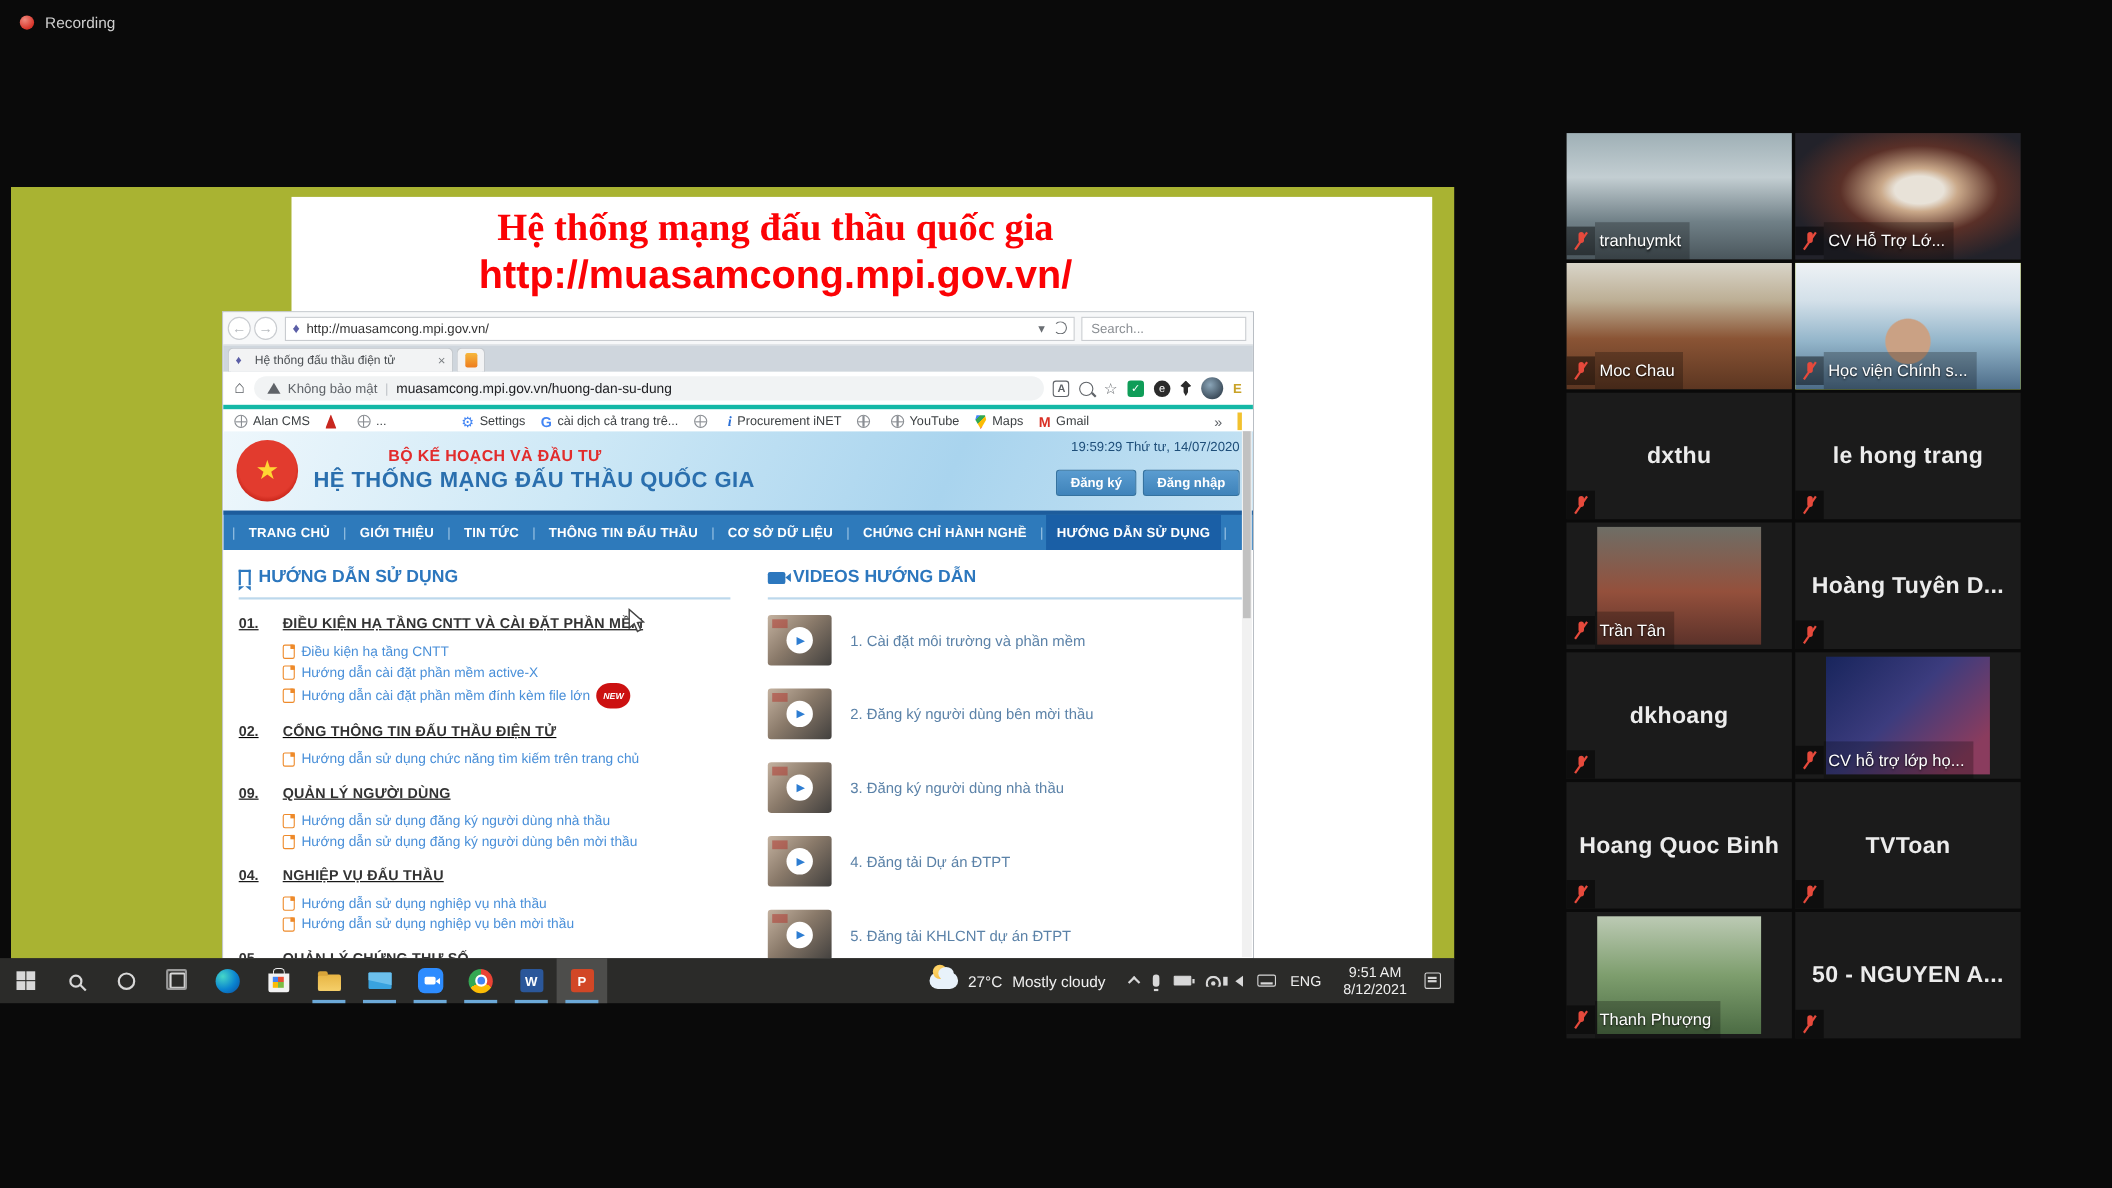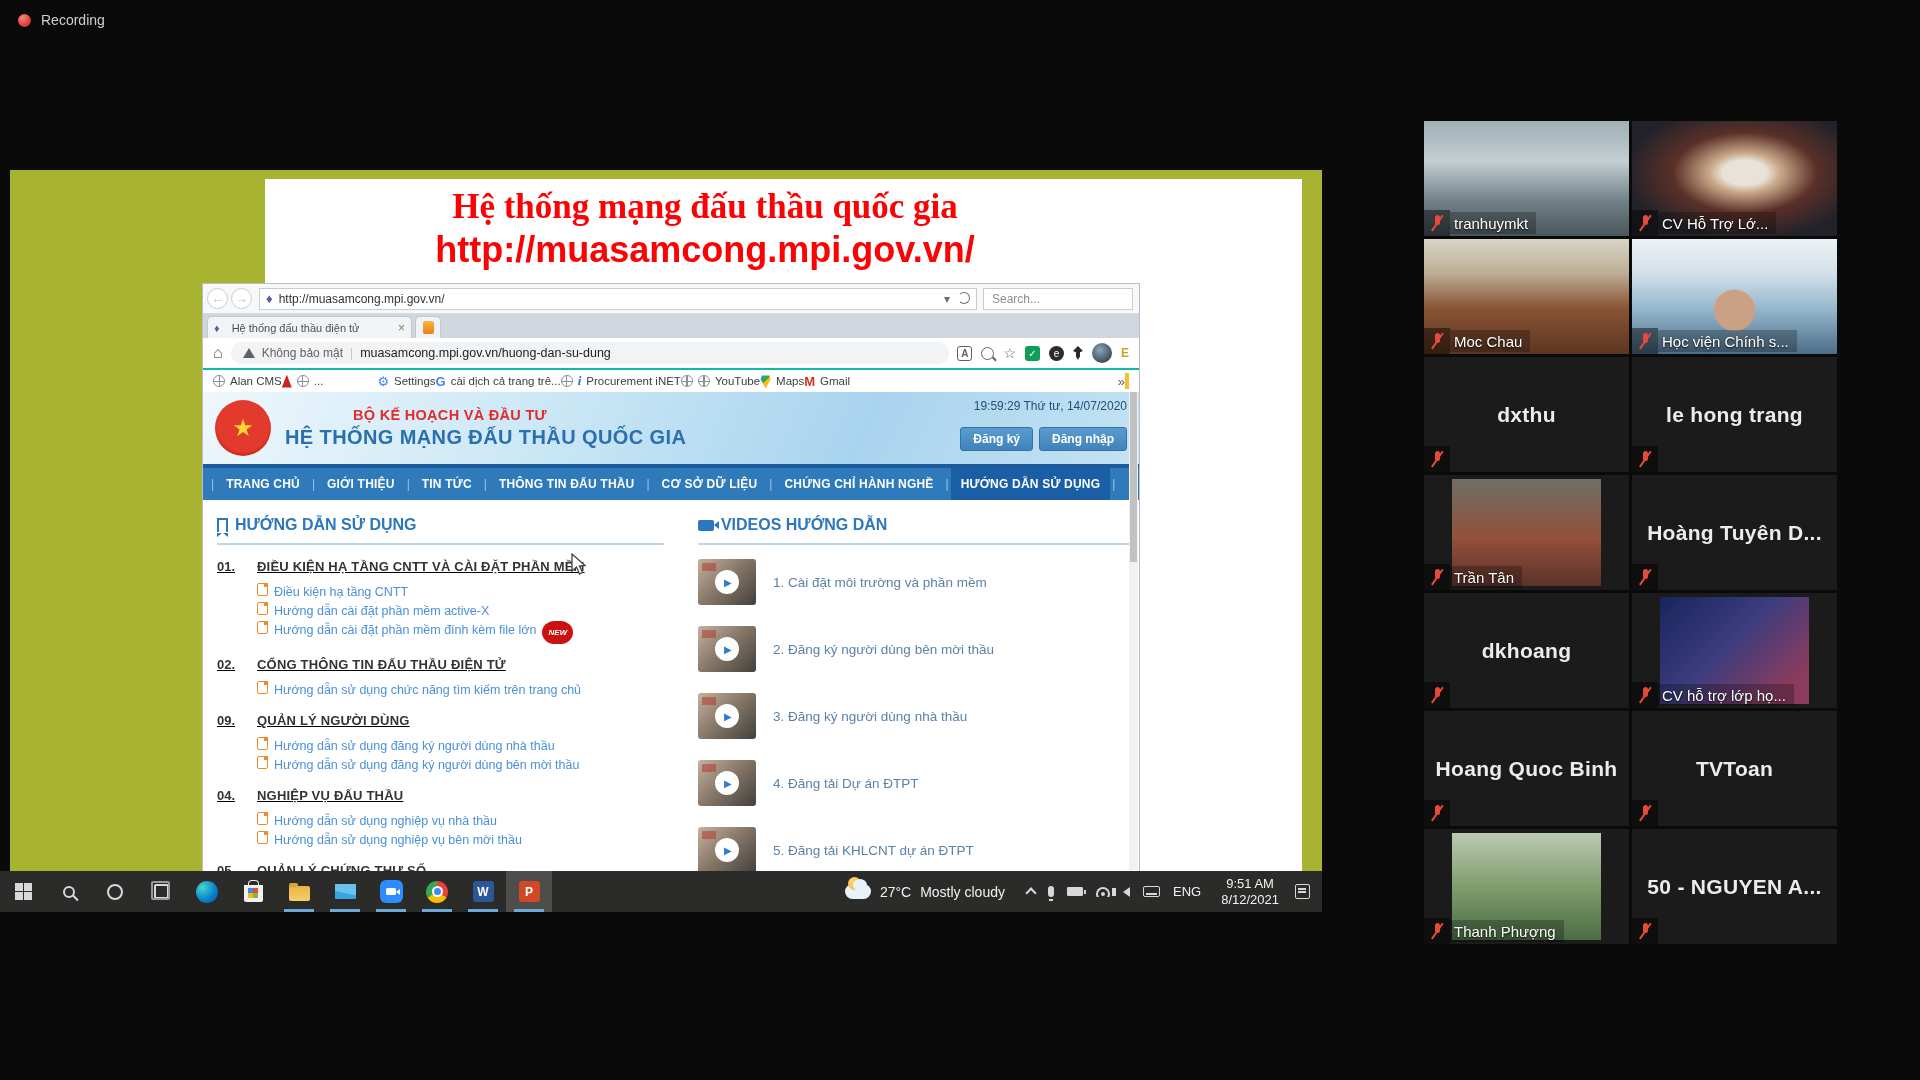--- a/index.html
+++ b/index.html
@@ -60,22 +60,22 @@
   .ci-zoom::after { content:""; position:absolute; width:5px; height:1.6px; background:#5f6368; transform:rotate(45deg);
                     right:-4px; bottom:-1px; }
   .ext-green { width:15px; height:15px; background:#0f9d58; border-radius:3px; color:#fff; font-size:10px;
                display:flex; align-items:center; justify-content:center; }
   .ext-dark { width:15px; height:15px; background:#2b2b2b; border-radius:50%; color:#fff; font-size:10px;
               display:flex; align-items:center; justify-content:center; }
   .ext-pin { width:10px; height:14px; background:#2b2b2b; clip-path:polygon(50% 0,100% 35%,70% 45%,70% 75%,50% 100%,30% 75%,30% 45%,0 35%); }
   .avatar { width:20px; height:20px; border-radius:50%; background:radial-gradient(circle at 40% 35%, #8aa5b8, #3a4a58 75%); }
   .profile-badge { color:#c9a227; font-size:12px; font-weight:bold; }
 
-  .bookmarks { height:22px; background:#fff; border-top:2px solid #14b8a6; display:flex; align-items:center;
-               padding:11px 10px; }
+  .bookmarks { height:22px; background:#fff; border-top:4px solid #14b8a6; display:flex; align-items:center;
+               padding:11px 10px; gap:14px; }
   .bm { display:flex; align-items:center; gap:5px; color:#3c4043; font-size:11.5px; white-space:nowrap; }
   .bm-globe { width:12px; height:12px; border:1.3px solid #8a8e93; border-radius:50%; position:relative; overflow:hidden; }
   .bm-globe::after { content:""; position:absolute; left:45%; top:-1px; bottom:-1px; width:1.2px; background:#8a8e93; }
   .bm-globe::before { content:""; position:absolute; left:-1px; right:-1px; top:45%; height:1.2px; background:#8a8e93; }
   .bm-red { width:10px; height:13px; background:#c8271f; clip-path:polygon(50% 0,65% 30%,100% 100%,0 100%,35% 30%); }
   .bm-gear { color:#4285f4; font-size:13px; }
   .bm-g { color:#4285f4; font-weight:bold; font-size:13px; }
   .bm-i { color:#2a6fd6; font-style:italic; font-weight:bold; font-size:13px; font-family:"Liberation Serif",serif; }
   .bm-maps { width:11px; height:14px; background:linear-gradient(135deg,#4285f4 25%,#34a853 25% 50%,#fbbc05 50% 75%,#ea4335 75%);
              clip-path:polygon(50% 100%,5% 40%,15% 10%,85% 10%,95% 40%); }
@@ -116,21 +116,21 @@
                     border-right:5.5px solid #2c77be; border-bottom:4px solid transparent; }
   .cam-icon { width:16px; height:11px; background:#2c77be; border-radius:2px; position:relative; }
   .cam-icon::after { content:""; position:absolute; right:-5px; top:1.5px; border-left:5px solid #2c77be;
                      border-top:4px solid transparent; border-bottom:4px solid transparent; transform:scaleX(-1); }
   .col-hr { height:2px; background:#bcd8ec; margin:9px 0 14px; }
 
   .g-sec { margin-bottom:13px; }
   .g-head { display:flex; margin-bottom:9px;text-decoration:underline; }
   .g-num { width:40px; color:#333; font-weight:bold; font-size:13px; }
   .g-title { color:#333; font-weight:bold; font-size:13px; letter-spacing:.2px; }
-  .g-link { display:flex; gap:6px; margin-left:40px; line-height:19px; }
+  .g-link { display:flex; align-items:center; gap:6px; margin-left:40px; line-height:19px; }
   .pdf-icon { width:11px; height:13px; border:1.4px solid #ee8a2a; border-radius:2px; background:#fff; position:relative; flex:0 0 auto; }
   .pdf-icon::after { content:""; position:absolute; right:-1px; top:-1px; width:4px; height:4px; background:#ee8a2a; }
   .g-a { color:#4a90d9; font-size:12.5px; text-decoration:none; }
   .new-badge { background:#cc1111; color:#fff; font-size:8px; font-weight:bold; font-style:italic;
                border-radius:50% / 60%; padding:2px 6px; display:none; }
   .new-badge.show { display:inline-block; }
 
   .v-item { display:flex; align-items:center; margin-bottom:21px; }
   .v-thumb { width:58px; height:46px; border-radius:3px; position:relative; flex:0 0 auto;
              background:linear-gradient(135deg,#c4b2a0 0%,#8a7a6a 45%,#42403e 100%); }
@@ -161,21 +161,21 @@
   .scene-poster-dark { background:linear-gradient(135deg,#18255c 0%,#3c3c7e 45%,#8a3c5e 85%); }
   .scene-outdoor-green { background:linear-gradient(180deg,#bccab4 0%,#7e9e6e 50%,#4c6c44 100%); }
   .center-name { position:absolute; inset:0; display:flex; align-items:center; justify-content:center;
                  color:#ececec; font-weight:bold; font-size:21px; letter-spacing:.3px; white-space:nowrap; }
   .label-row { position:absolute; left:0; bottom:0; display:flex; align-items:center; z-index:2; }
   .mic-muted { width:26px; height:26px; background:rgba(0,0,0,.45); position:relative; flex:0 0 auto; }
   .mic-muted::before { content:""; position:absolute; left:11px; top:5px; width:5px; height:10px; border-radius:3px; background:#e64a3c; }
   .mic-muted::after { content:""; position:absolute; left:4px; top:12px; width:19px; height:2.4px; background:#e64a3c;
                       transform:rotate(-55deg); }
   .label-name { color:#fff; font-size:15px; padding:0 8px 0 4px; text-shadow:0 1px 2px rgba(0,0,0,.9);
-                background:rgba(0,0,0,.25); height:22px; display:flex; align-items:center; white-space:nowrap; }
+                background:rgba(0,0,0,.25); height:34px; display:flex; align-items:center; white-space:nowrap; }
   .label-name:empty { display:none; background:none; }
 
   
   .taskbar { position:absolute; left:0; top:871px; width:1322px; height:41px; background:#2b2b29;
              display:flex; align-items:center; z-index:10; }
   .task-btn { width:46px; height:41px; display:flex; align-items:center; justify-content:center; position:relative; }
   .task-btn.running::after { content:""; position:absolute; bottom:0; left:8px; right:8px; height:3px; background:#6ca9d8; }
   .task-btn.active { background:#4d4d4b; }
   .win-ico { width:17px; height:17px; display:grid; grid-template-columns:8px 8px; grid-template-rows:8px 8px; gap:1px; }
   .win-ico div { background:#d8d8d8; }

